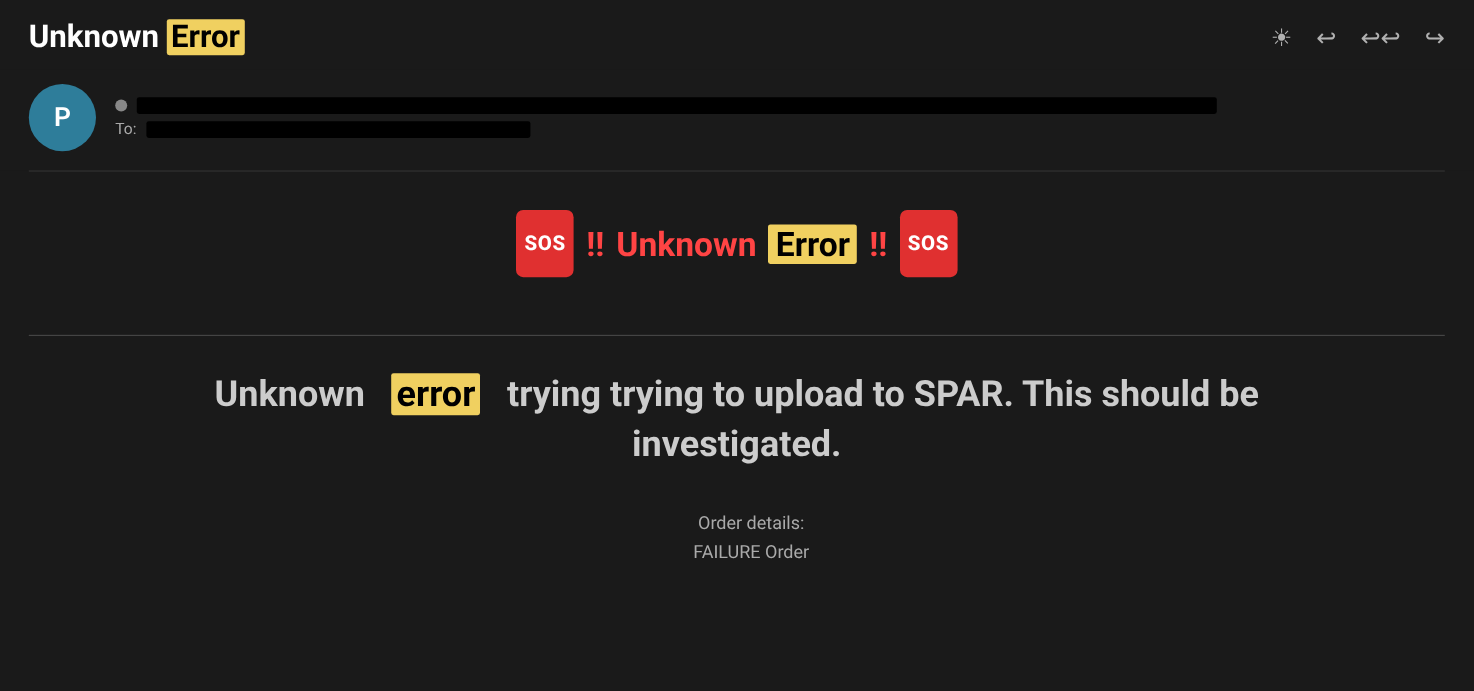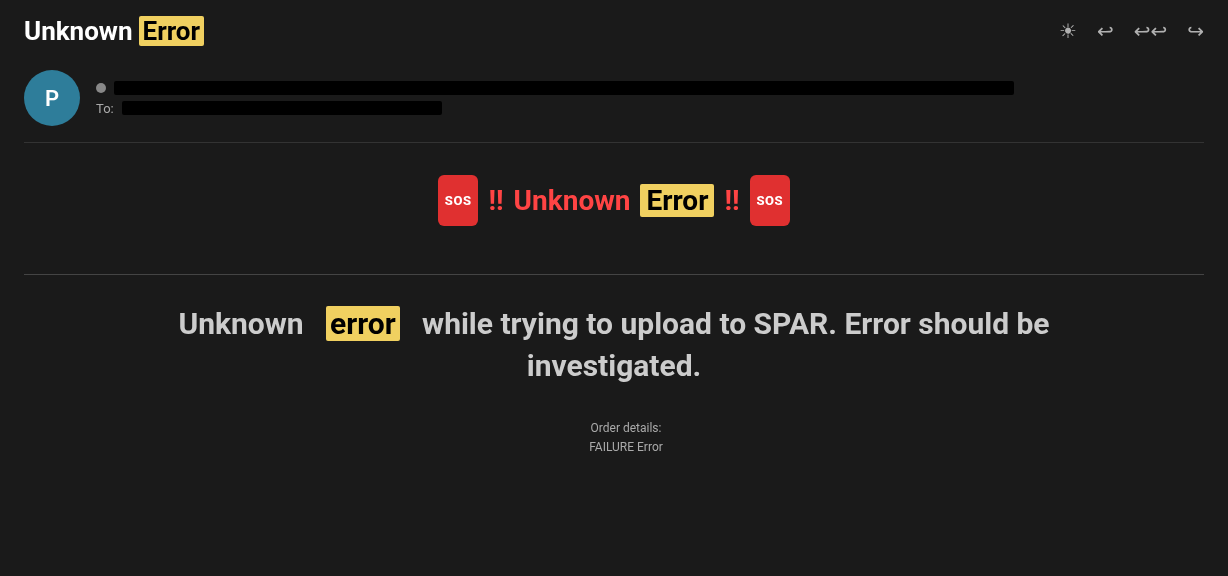--- a/index.html
+++ b/index.html
@@ -147,21 +147,21 @@
       gap: 10px;
       font-size: 28px;
       font-weight: 700;
       color: #ff4444;
       margin-bottom: 24px;
     }
 
     .sos-badge {
       background-color: #e03030;
       color: #ffffff;
-      font-size: 13px;
+      font-size: 17px;
       font-weight: 800;
       padding: 18px 7px;
       border-radius: 6px;
       letter-spacing: 0.5px;
     }
 
     .subject-error-highlight {
       background-color: #f0d060;
       color: #000000;
       padding: 0 6px;
@@ -189,21 +189,21 @@
       color: #000000;
       padding: 0 4px;
       border-radius: 2px;
       font-weight: 700;
     }
 
     .order-details {
       text-align: left;
       padding: 0 0 0 0;
       color: #aaaaaa;
-      font-size: 12px;
+      font-size: 15px;
       line-height: 1.6;
       margin-left: 0;
     }
 
     .order-details-block {
       padding-left: 24px;
     }
   </style>
 </head>
 <body>
@@ -251,22 +251,22 @@
 </div>
 
 <div class="divider-main"></div>
 
 <div style="text-align:center; padding: 0 80px;">
   <div class="main-message">
     <span>Unknown</span>
     <span>&nbsp;</span>
     <span class="error-highlight">error</span>
     <span>&nbsp;</span>
-    <span>while trying to upload to SPAR. Error should be investigated.</span>
+    <span>trying trying to upload to SPAR. This should be investigated.</span>
   </div>
 </div>
 
 <div class="order-details-block">
   <div class="order-details">
     <div>Order details:</div>
-    <div>FAILURE Error</div>
+    <div>FAILURE Order</div>
   </div>
 </div>
 
 </body></html>

